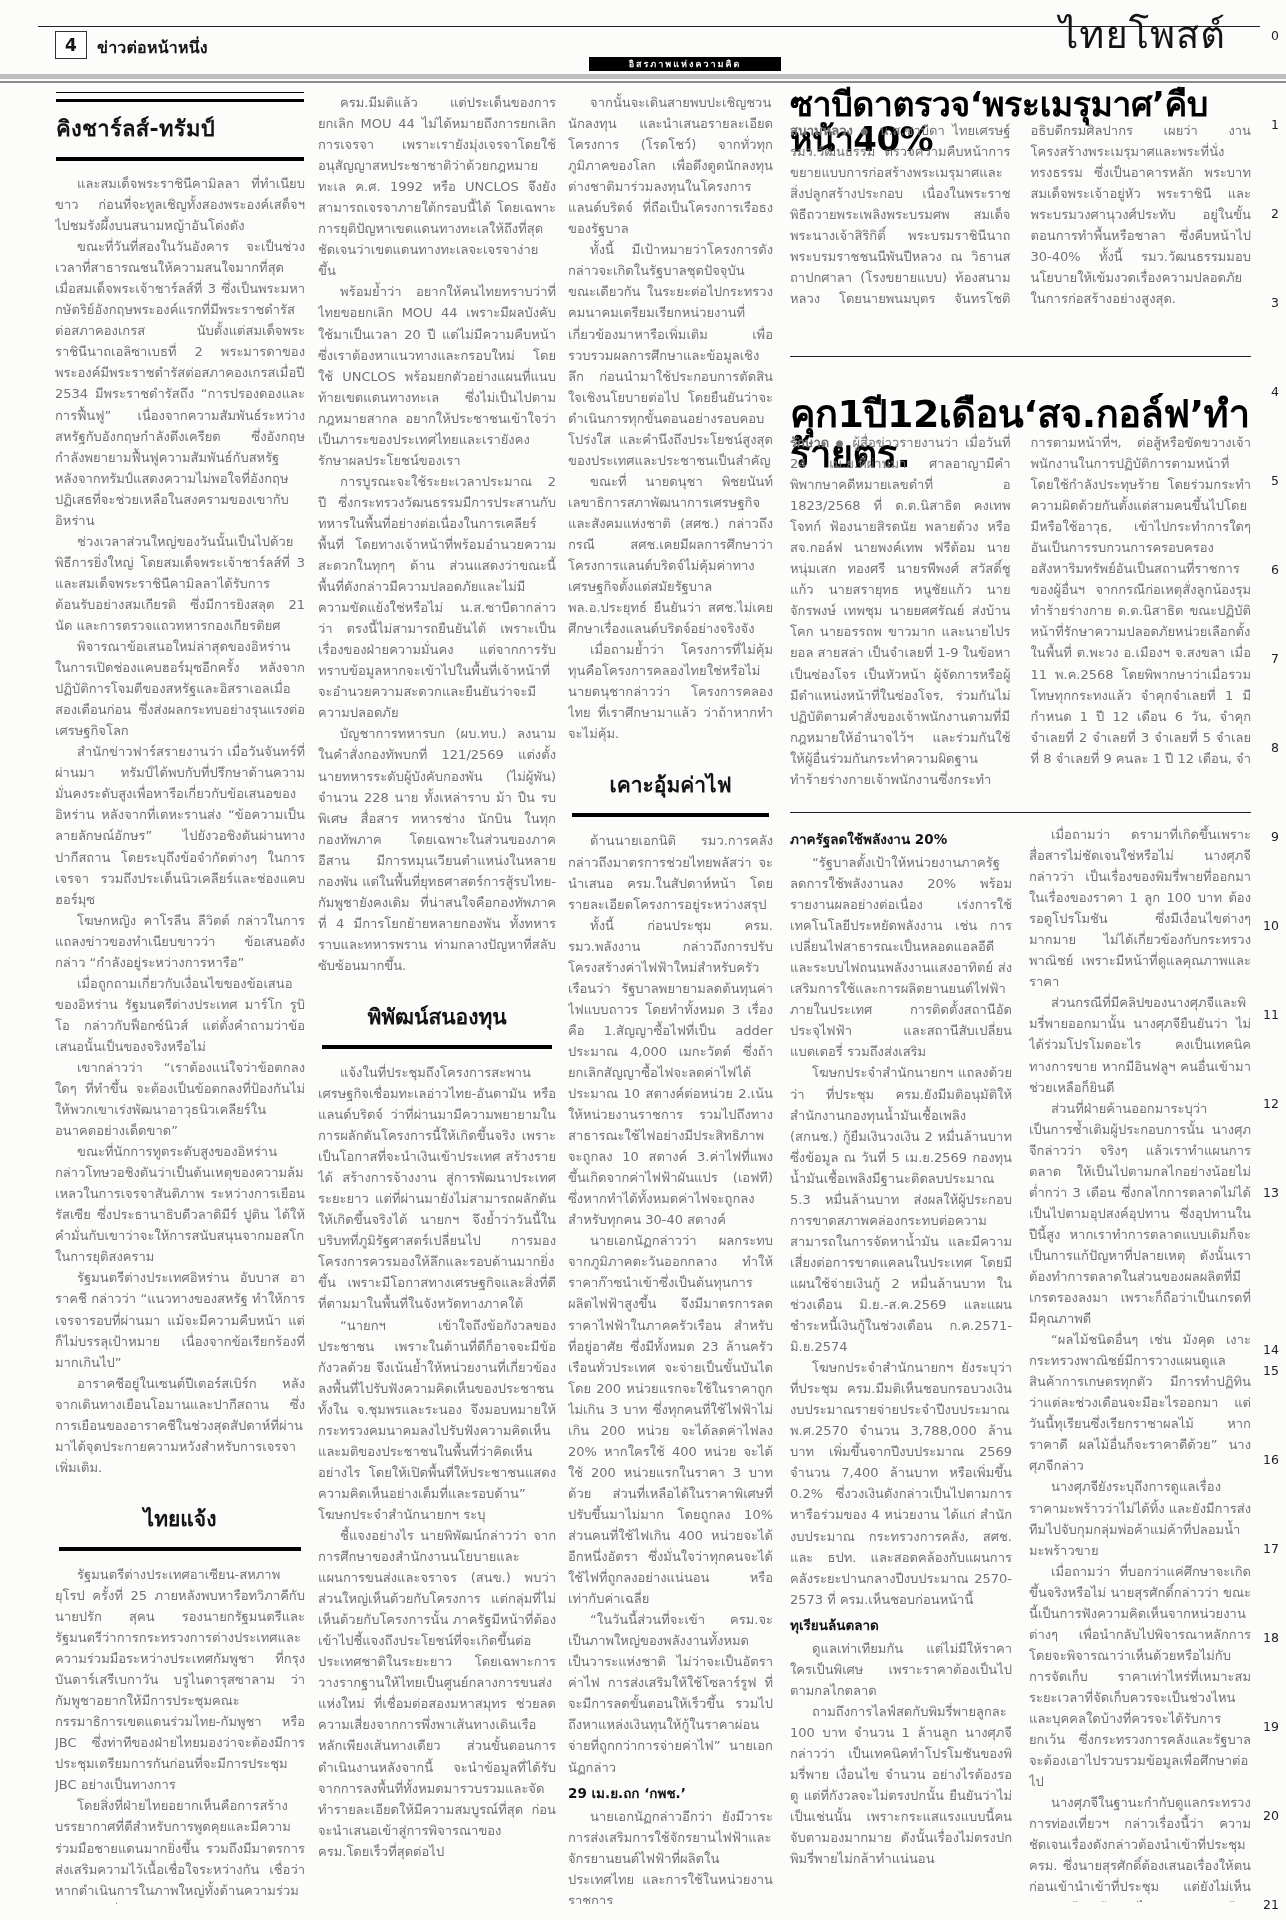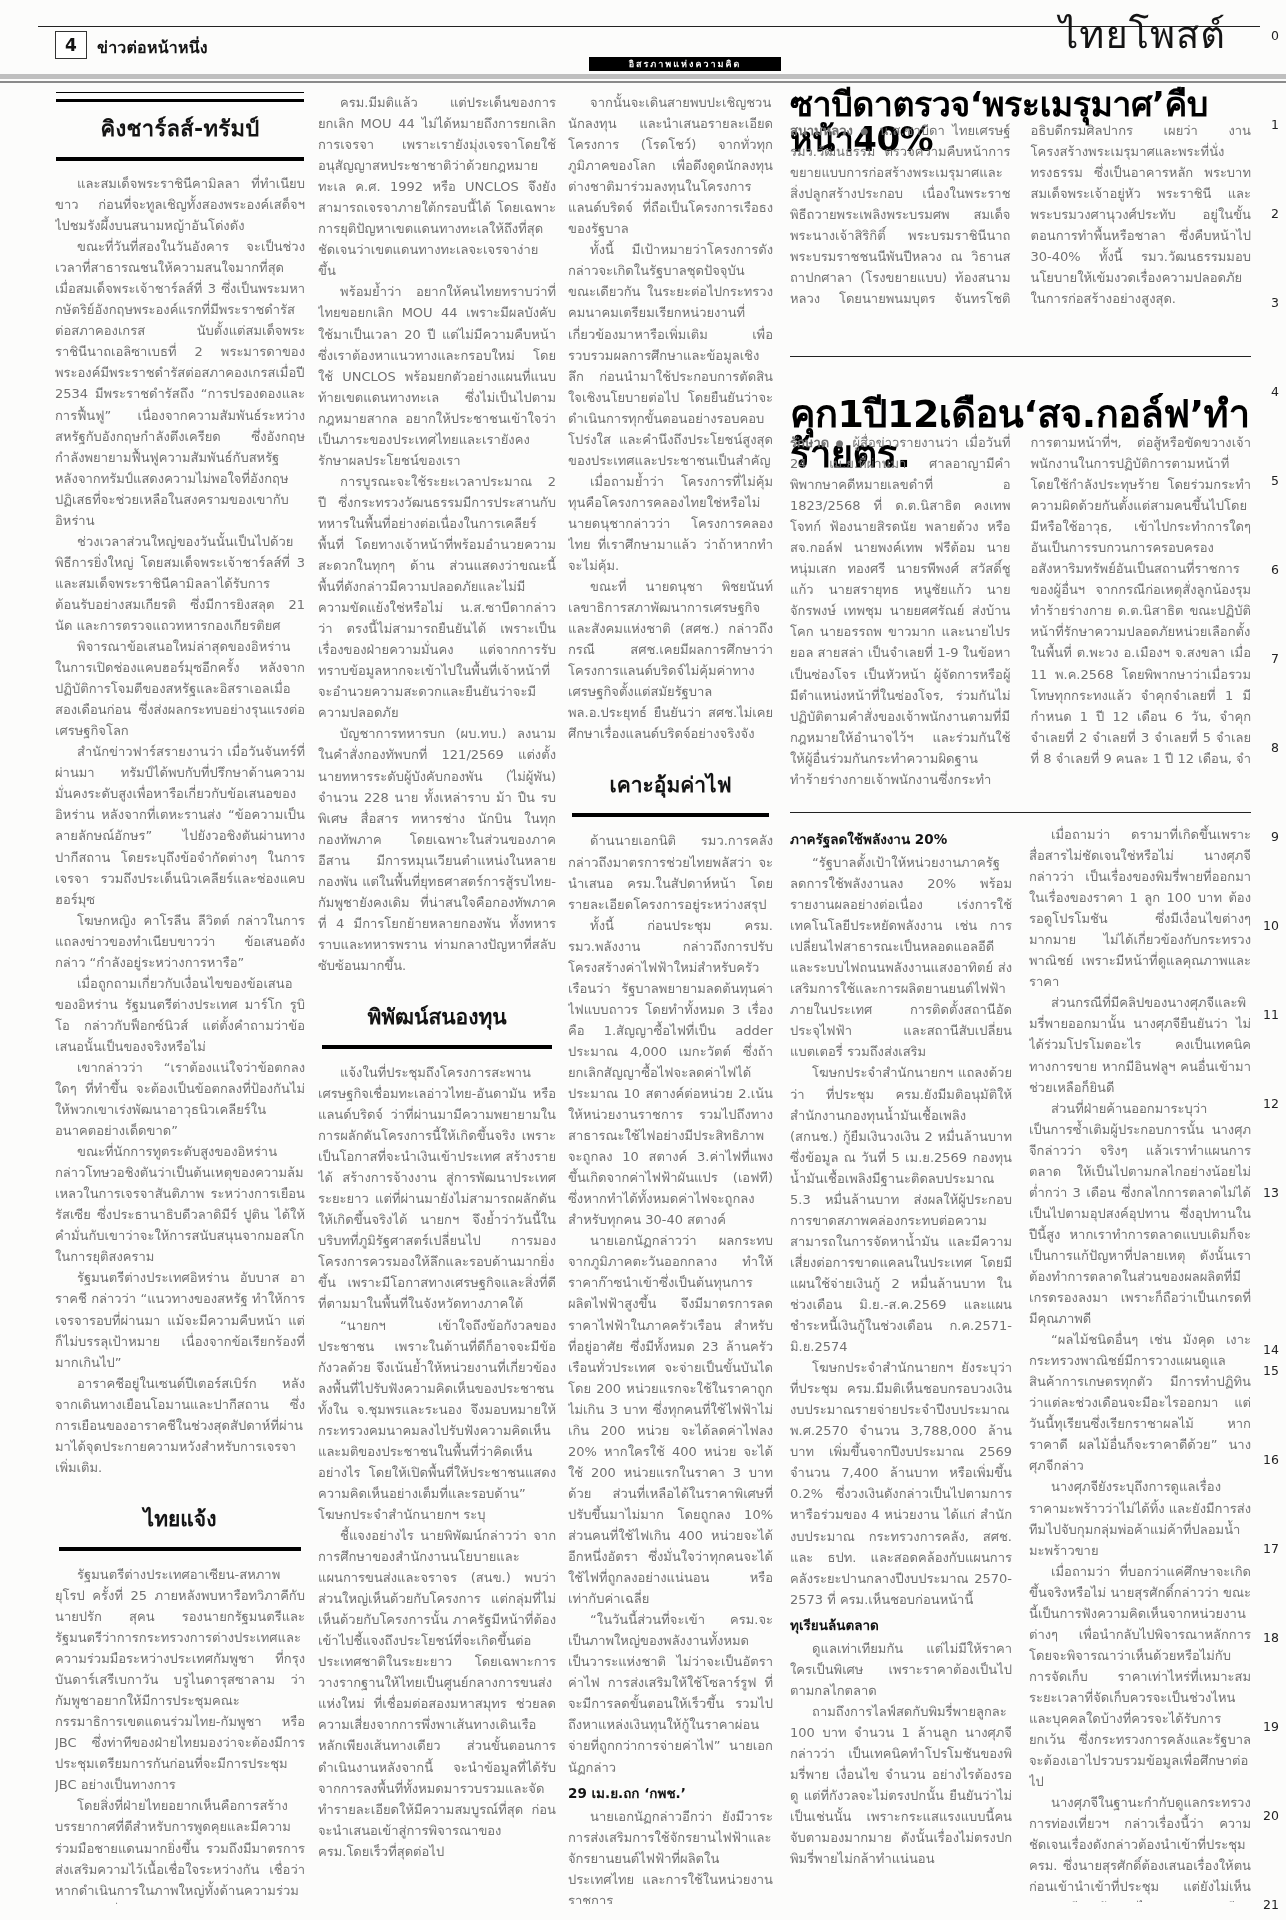--- a/index.html
+++ b/index.html
@@ -21,21 +21,21 @@
   .ruler span{position:absolute;right:7px;width:24px;text-align:right;font-size:12.5px;color:#222;}
   
   .col{position:absolute;overflow:hidden;}
   .para{margin:0;text-indent:1.7em;text-align:justify;font-size:13px;line-height:1.62;color:#737373;}
   .lead-cols{column-count:2;column-gap:20px;}
   .lead-cols .para{text-indent:1.7em;}
   .dateline{font-weight:bold;}
   .bullet{font-size:9px;vertical-align:1px;}
   
   .thin-rule{border-top:1px solid #000;margin:0 1px 6px;}
-  .box-head{margin:0 1px 12px;text-align:center;font-size:22px;font-weight:bold;
+  .box-head{margin:0 1px 12px;font-size:22px;font-weight:bold;
         border-top:3px solid #000;border-bottom:4px solid #000;padding:9px 0 11px;letter-spacing:.3px;}
   .sub-box{margin:18px 4px 13px;text-align:center;font-size:21px;font-weight:bold;
         border-bottom:4px solid #000;padding:6px 0 12px;}
   .inline-sub{margin:4px 0 2px;font-size:13.5px;font-weight:bold;text-align:left;}
   
   .a-head{position:absolute;font-weight:900;line-height:1.05;letter-spacing:-.5px;color:#000;}
   .hairline{position:absolute;border-top:1.5px solid #222;}
 </style>
 </head>
 <body>
@@ -110,22 +110,22 @@
         <p class="para">แจ้งในที่ประชุมถึงโครงการสะพานเศรษฐกิจเชื่อมทะเลอ่าวไทย-อันดามัน หรือแลนด์บริดจ์ ว่าที่ผ่านมามีความพยายามในการผลักดันโครงการนี้ให้เกิดขึ้นจริง เพราะเป็นโอกาสที่จะนำเงินเข้าประเทศ สร้างรายได้ สร้างการจ้างงาน สู่การพัฒนาประเทศระยะยาว แต่ที่ผ่านมายังไม่สามารถผลักดันให้เกิดขึ้นจริงได้ นายกฯ จึงย้ำว่าวันนี้ในบริบทที่ภูมิรัฐศาสตร์เปลี่ยนไป การมองโครงการควรมองให้ลึกและรอบด้านมากยิ่งขึ้น เพราะมีโอกาสทางเศรษฐกิจและสิ่งที่ดีที่ตามมาในพื้นที่ในจังหวัดทางภาคใต้</p>
         <p class="para">“นายกฯ เข้าใจถึงข้อกังวลของประชาชน เพราะในด้านที่ดีก็อาจจะมีข้อกังวลด้วย จึงเน้นย้ำให้หน่วยงานที่เกี่ยวข้องลงพื้นที่ไปรับฟังความคิดเห็นของประชาชนทั้งใน จ.ชุมพรและระนอง จึงมอบหมายให้กระทรวงคมนาคมลงไปรับฟังความคิดเห็นและมติของประชาชนในพื้นที่ว่าคิดเห็นอย่างไร โดยให้เปิดพื้นที่ให้ประชาชนแสดงความคิดเห็นอย่างเต็มที่และรอบด้าน” โฆษกประจำสำนักนายกฯ ระบุ</p>
         <p class="para">ชี้แจงอย่างไร นายพิพัฒน์กล่าวว่า จากการศึกษาของสำนักงานนโยบายและแผนการขนส่งและจราจร (สนข.) พบว่าส่วนใหญ่เห็นด้วยกับโครงการ แต่กลุ่มที่ไม่เห็นด้วยกับโครงการนั้น ภาครัฐมีหน้าที่ต้องเข้าไปชี้แจงถึงประโยชน์ที่จะเกิดขึ้นต่อประเทศชาติในระยะยาว โดยเฉพาะการวางรากฐานให้ไทยเป็นศูนย์กลางการขนส่งแห่งใหม่ ที่เชื่อมต่อสองมหาสมุทร ช่วยลดความเสี่ยงจากการพึ่งพาเส้นทางเดินเรือหลักเพียงเส้นทางเดียว ส่วนขั้นตอนการดำเนินงานหลังจากนี้ จะนำข้อมูลที่ได้รับจากการลงพื้นที่ทั้งหมดมารวบรวมและจัดทำรายละเอียดให้มีความสมบูรณ์ที่สุด ก่อนจะนำเสนอเข้าสู่การพิจารณาของ ครม.โดยเร็วที่สุดต่อไป</p>
       </div>
   </div>
 
   <div class="col" style="left:568px;top:92px;width:205px;height:1812px;">
     <div>
         <p class="para">จากนั้นจะเดินสายพบปะเชิญชวนนักลงทุน และนำเสนอรายละเอียดโครงการ (โรดโชว์) จากทั่วทุกภูมิภาคของโลก เพื่อดึงดูดนักลงทุนต่างชาติมาร่วมลงทุนในโครงการแลนด์บริดจ์ ที่ถือเป็นโครงการเรือธงของรัฐบาล</p>
         <p class="para">ทั้งนี้ มีเป้าหมายว่าโครงการดังกล่าวจะเกิดในรัฐบาลชุดปัจจุบัน ขณะเดียวกัน ในระยะต่อไปกระทรวงคมนาคมเตรียมเรียกหน่วยงานที่เกี่ยวข้องมาหารือเพิ่มเติม เพื่อรวบรวมผลการศึกษาและข้อมูลเชิงลึก ก่อนนำมาใช้ประกอบการตัดสินใจเชิงนโยบายต่อไป โดยยืนยันว่าจะดำเนินการทุกขั้นตอนอย่างรอบคอบ โปร่งใส และคำนึงถึงประโยชน์สูงสุดของประเทศและประชาชนเป็นสำคัญ</p>
+        <p class="para">ขณะที่ นายดนุชา พิชยนันท์ เลขาธิการสภาพัฒนาการเศรษฐกิจและสังคมแห่งชาติ (สศช.) กล่าวถึงกรณี สศช.เคยมีผลการศึกษาว่าโครงการแลนด์บริดจ์ไม่คุ้มค่าทางเศรษฐกิจตั้งแต่สมัยรัฐบาล พล.อ.ประยุทธ์ ยืนยันว่า สศช.ไม่เคยศึกษาเรื่องแลนด์บริดจ์อย่างจริงจัง</p>
         <p class="para">เมื่อถามย้ำว่า โครงการที่ไม่คุ้มทุนคือโครงการคลองไทยใช่หรือไม่ นายดนุชากล่าวว่า โครงการคลองไทย ที่เราศึกษามาแล้ว ว่าถ้าหากทำจะไม่คุ้ม.</p>
-        <p class="para">ขณะที่ นายดนุชา พิชยนันท์ เลขาธิการสภาพัฒนาการเศรษฐกิจและสังคมแห่งชาติ (สศช.) กล่าวถึงกรณี สศช.เคยมีผลการศึกษาว่าโครงการแลนด์บริดจ์ไม่คุ้มค่าทางเศรษฐกิจตั้งแต่สมัยรัฐบาล พล.อ.ประยุทธ์ ยืนยันว่า สศช.ไม่เคยศึกษาเรื่องแลนด์บริดจ์อย่างจริงจัง</p>
       </div>
     <h3 class="sub-box">เคาะอุ้มค่าไฟ</h3>
     <div>
         <p class="para">ด้านนายเอกนิติ รมว.การคลัง กล่าวถึงมาตรการช่วยไทยพลัสว่า จะนำเสนอ ครม.ในสัปดาห์หน้า โดยรายละเอียดโครงการอยู่ระหว่างสรุป</p>
         <p class="para">ทั้งนี้ ก่อนประชุม ครม. รมว.พลังงาน กล่าวถึงการปรับโครงสร้างค่าไฟฟ้าใหม่สำหรับครัวเรือนว่า รัฐบาลพยายามลดต้นทุนค่าไฟแบบถาวร โดยทำทั้งหมด 3 เรื่อง คือ 1.สัญญาซื้อไฟที่เป็น adder ประมาณ 4,000 เมกะวัตต์ ซึ่งถ้ายกเลิกสัญญาซื้อไฟจะลดค่าไฟได้ประมาณ 10 สตางค์ต่อหน่วย 2.เน้นให้หน่วยงานราชการ รวมไปถึงทางสาธารณะใช้ไฟอย่างมีประสิทธิภาพจะถูกลง 10 สตางค์ 3.ค่าไฟที่แพงขึ้นเกิดจากค่าไฟฟ้าผันแปร (เอฟที) ซึ่งหากทำได้ทั้งหมดค่าไฟจะถูกลงสำหรับทุกคน 30-40 สตางค์</p>
         <p class="para">นายเอกนัฏกล่าวว่า ผลกระทบจากภูมิภาคตะวันออกกลาง ทำให้ราคาก๊าซนำเข้าซึ่งเป็นต้นทุนการผลิตไฟฟ้าสูงขึ้น จึงมีมาตรการลดราคาไฟฟ้าในภาคครัวเรือน สำหรับที่อยู่อาศัย ซึ่งมีทั้งหมด 23 ล้านครัวเรือนทั่วประเทศ จะจ่ายเป็นขั้นบันได โดย 200 หน่วยแรกจะใช้ในราคาถูกไม่เกิน 3 บาท ซึ่งทุกคนที่ใช้ไฟฟ้าไม่เกิน 200 หน่วย จะได้ลดค่าไฟลง 20% หากใครใช้ 400 หน่วย จะได้ใช้ 200 หน่วยแรกในราคา 3 บาทด้วย ส่วนที่เหลือได้ในราคาพิเศษที่ปรับขึ้นมาไม่มาก โดยถูกลง 10% ส่วนคนที่ใช้ไฟเกิน 400 หน่วยจะได้อีกหนึ่งอัตรา ซึ่งมั่นใจว่าทุกคนจะได้ใช้ไฟที่ถูกลงอย่างแน่นอน หรือเท่ากับค่าเฉลี่ย</p>
         <p class="para">“ในวันนี้ส่วนที่จะเข้า ครม.จะเป็นภาพใหญ่ของพลังงานทั้งหมด เป็นวาระแห่งชาติ ไม่ว่าจะเป็นอัตราค่าไฟ การส่งเสริมให้ใช้โซลาร์รูฟ ที่จะมีการลดขั้นตอนให้เร็วขึ้น รวมไปถึงหาแหล่งเงินทุนให้กู้ในราคาผ่อนจ่ายที่ถูกกว่าการจ่ายค่าไฟ” นายเอกนัฏกล่าว</p>
       </div>
     <h4 class="inline-sub">29 เม.ย.ถก ‘กพช.’</h4>
     <div>

